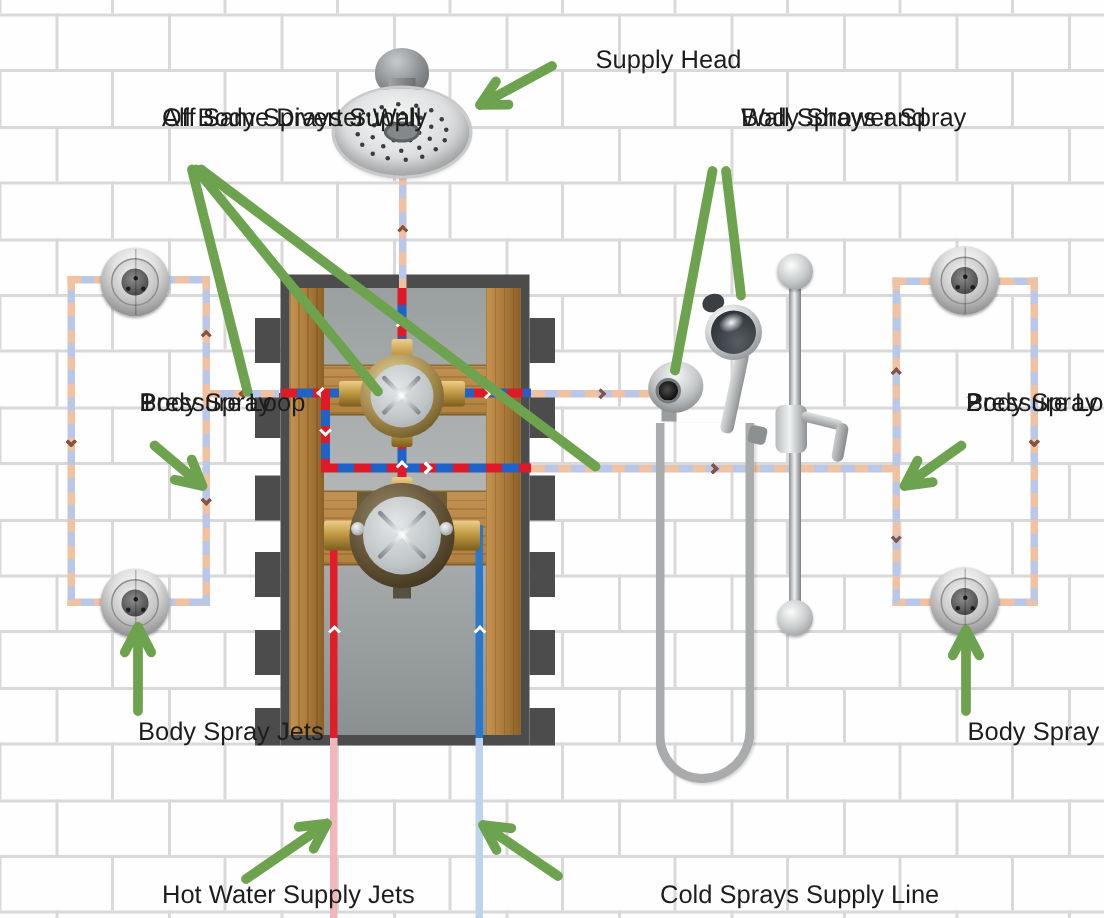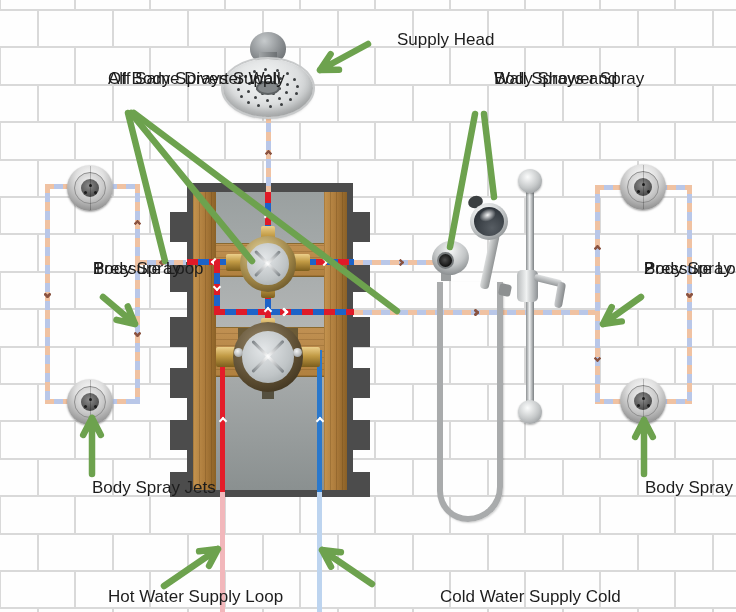--- a/index.html
+++ b/index.html
@@ -534,24 +534,24 @@
     <span>Pressure Loop</span>
     <span>2</span>
   </div>
   <div class="lbl" style="left:92px;top:476px;">
     <span>Body Spray Jets</span>
   </div>
   <div class="lbl" style="left:645px;top:476px;">
     <span>Body Spray Jets</span>
   </div>
   <div class="lbl" style="left:108px;top:585px;">
-    <span>Hot Water Supply Loop</span>
+    <span>Hot Water Supply Jets</span>
   </div>
   <div class="lbl" style="left:440px;top:585px;">
-    <span>Cold Water Supply Cold</span>
+    <span>Cold Sprays Supply Line</span>
   </div>
 <div class="sh-dot" style="left: 277.5px; top: 86.5px;"></div>
     <div class="sh-dot" style="left: 272px; top: 92.4063px;"></div>
     <div class="sh-dot" style="left: 261px; top: 92.4063px;"></div>
     <div class="sh-dot" style="left: 255.5px; top: 86.5px;"></div>
     <div class="sh-dot" style="left: 261px; top: 80.5937px;"></div>
     <div class="sh-dot" style="left: 272px; top: 80.5937px;"></div>
     <div class="sh-dot" style="left: 285.287px; top: 90.7519px;"></div>
     <div class="sh-dot" style="left: 277.668px; top: 96.7865px;"></div>
     <div class="sh-dot" style="left: 265.783px; top: 98.892px;"></div>

